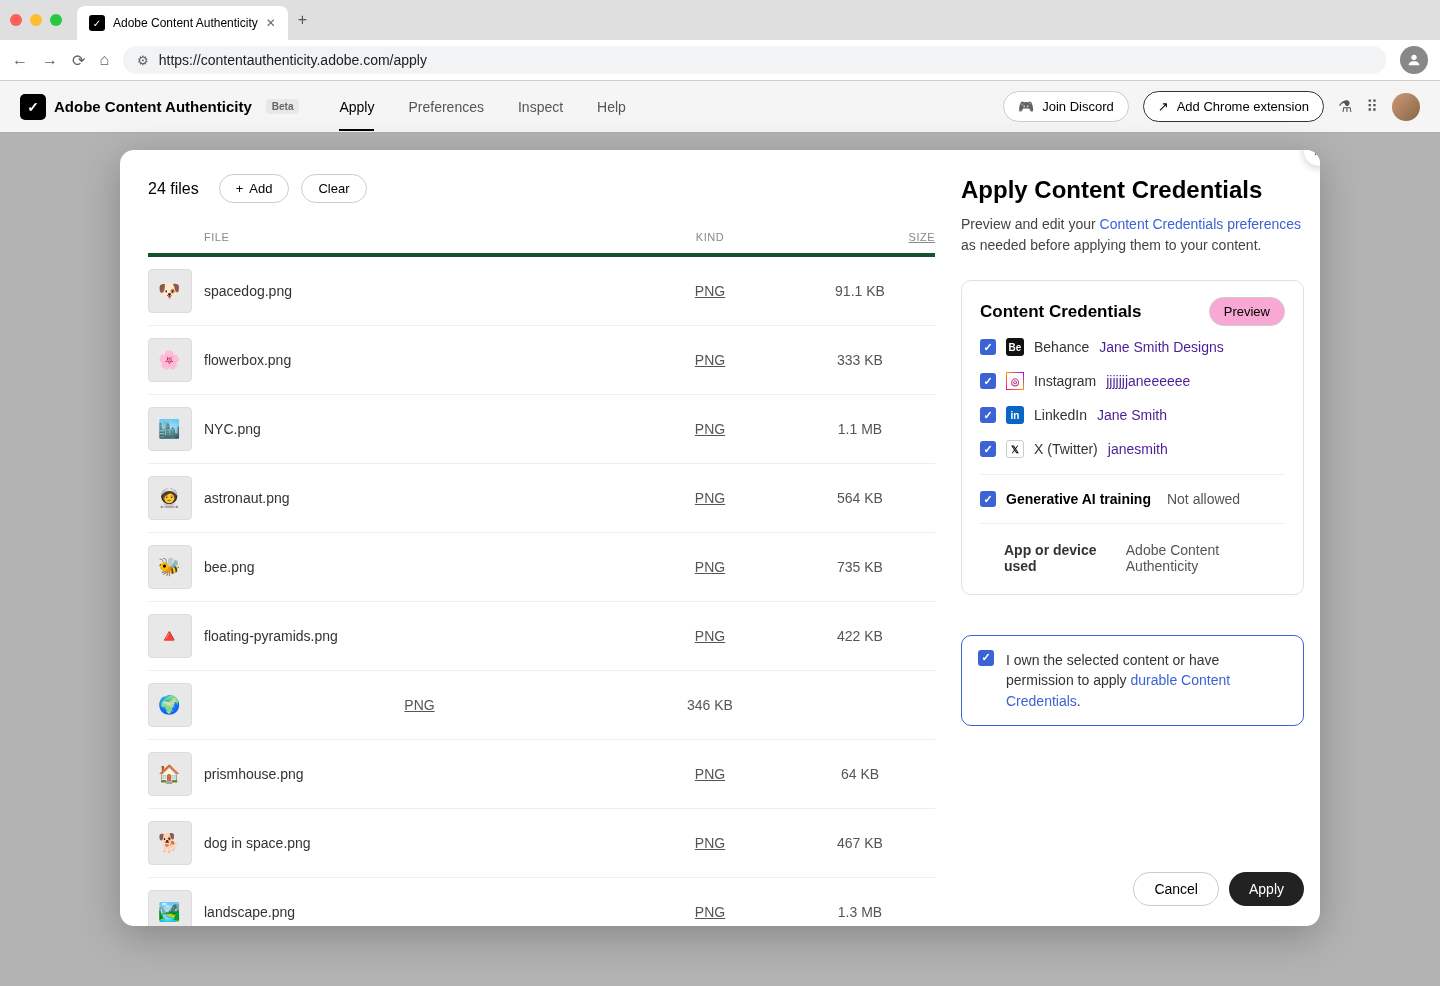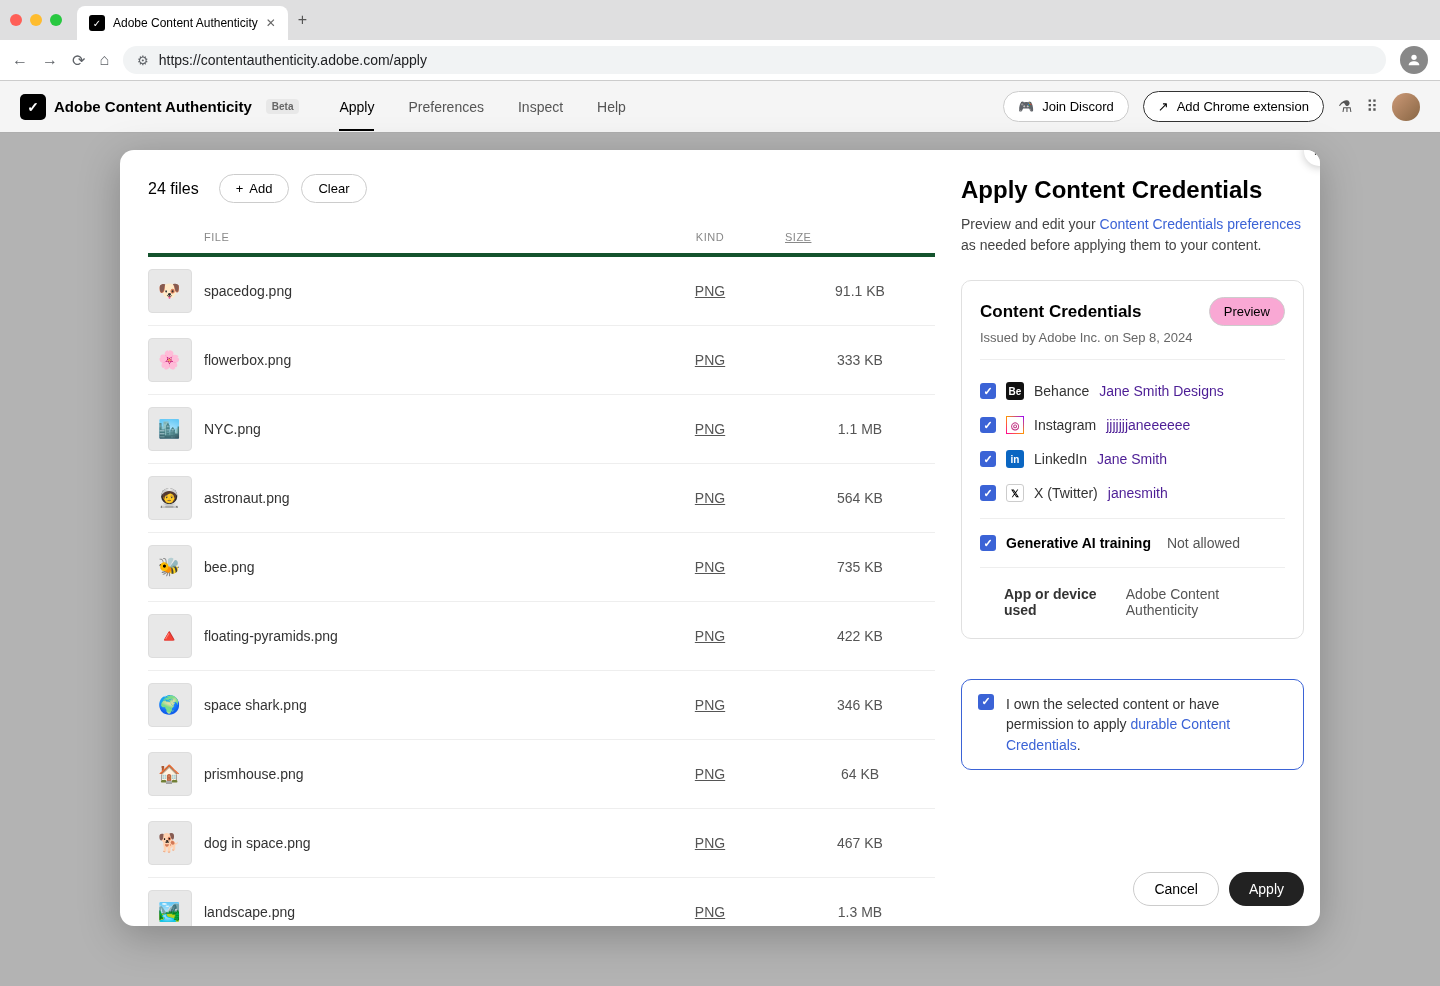--- a/index.html
+++ b/index.html
@@ -475,21 +475,21 @@
         <span>Add</span>
       </div>
       <div class="small-btn">
         <span>Clear</span>
       </div>
     </div>
     <div class="file-table-header">
       <span></span>
       <span style="padding-left:0;">FILE</span>
       <span style="text-align:center;">KIND</span>
-      <span style="text-align:left;text-decoration:underline;">SIZE</span>
+      <span style="text-align:right;text-decoration:underline;">SIZE</span>
     </div>
     <div class="file-list" id="file-list">
         <div class="file-row">
           <div class="thumb">🐶</div>
           <div>spacedog.png</div>
           <div class="col-kind">PNG</div>
           <div class="col-size">91.1 KB</div>
         </div>
         <div class="file-row">
           <div class="thumb">🌸</div>
@@ -516,21 +516,20 @@
           <div class="col-size">735 KB</div>
         </div>
         <div class="file-row">
           <div class="thumb">🔺</div>
           <div>floating-pyramids.png</div>
           <div class="col-kind">PNG</div>
           <div class="col-size">422 KB</div>
         </div>
         <div class="file-row">
           <div class="thumb">🌍</div>
-          <div>space shark.png</div>
           <div class="col-kind">PNG</div>
           <div class="col-size">346 KB</div>
         </div>
         <div class="file-row">
           <div class="thumb">🏠</div>
           <div>prismhouse.png</div>
           <div class="col-kind">PNG</div>
           <div class="col-size">64 KB</div>
         </div>
         <div class="file-row">
@@ -552,21 +551,20 @@
     <h2>Apply Content Credentials</h2>
     <p class="right-desc">
       <span>Preview and edit your </span><a class="link-text">Content Credentials preferences</a><span> as needed before applying them to your content.</span>
     </p>
 
     <div class="cred-card">
       <div class="cred-header">
         <h3>Content Credentials</h3>
         <button class="preview-btn">Preview</button>
       </div>
-      <div class="issued-by">Issued by Adobe Inc. on Sep 8, 2024</div>
       <div id="socials-list">
           <div class="cred-row">
             <div class="chk">✓</div>
             <div class="social-icon si-behance">Be</div>
             <span class="social-label">Behance</span>
             <a class="social-value">Jane Smith Designs</a>
           </div>
           <div class="cred-row">
             <div class="chk">✓</div>
             <div class="social-icon si-instagram">◎</div>

